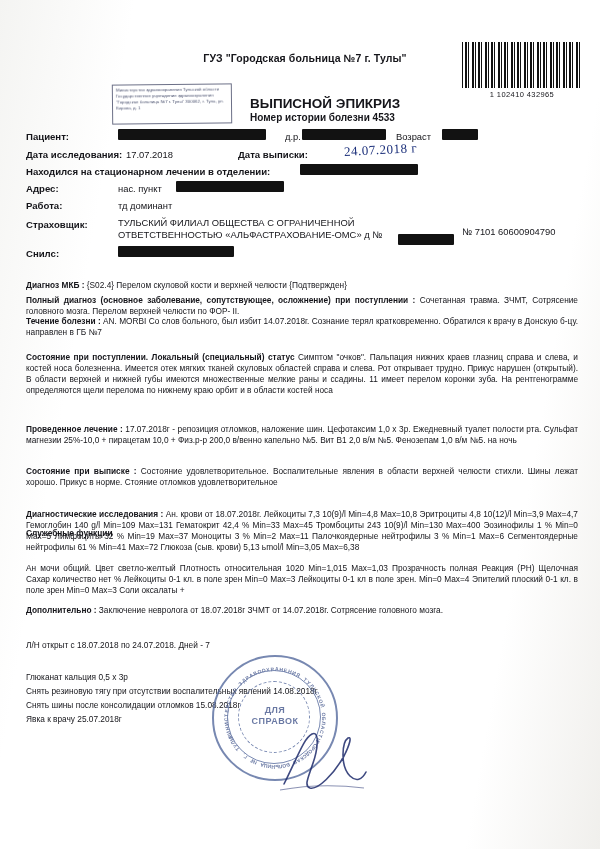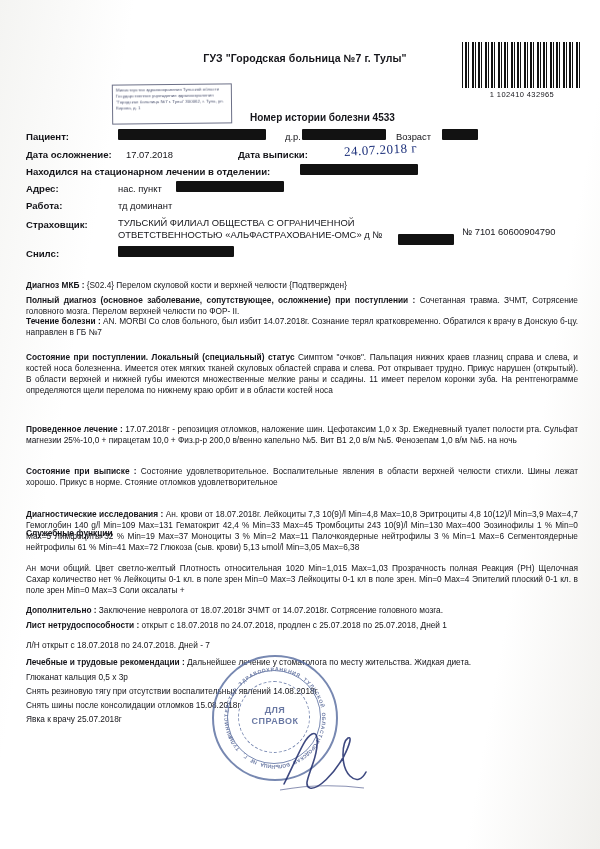--- a/index.html
+++ b/index.html
@@ -196,30 +196,31 @@
 <div class="page">
   <div class="sheet">
 
     <div class="hospital">ГУЗ "Городская больница №7 г. Тулы"</div>
 
     <div class="barcode"></div>
     <div class="barcode-num">1 102410 432965</div>
 
     <div class="topstamp">Министерство здравоохранения Тульской области Государственное учреждение здравоохранения "Городская больница №7 г. Тулы" 300062, г. Тула, ул. Кирова, д. 1</div>
 
+    <div class="doc-title">ВЫПИСНОЙ ЭПИКРИЗ</div>
     <div class="doc-sub">Номер истории болезни 4533</div>
 
     <div class="lbl" style="left:26px; top:131px;">Пациент:</div>
     <div class="redact" style="left:118px; top:129px; width:148px; height:11px;"></div>
     <div class="val" style="left:285px; top:131px;">д.р.</div>
     <div class="redact" style="left:302px; top:129px; width:84px; height:11px;"></div>
     <div class="val" style="left:396px; top:131px;text-align:right;">Возраст</div>
     <div class="redact" style="left:442px; top:129px; width:36px; height:11px;"></div>
 
-    <div class="lbl" style="left:26px; top:149px;">Дата осложнение:</div>
+    <div class="lbl" style="left:26px; top:149px;">Дата исследования:</div>
     <div class="val" style="left:126px; top:149px;">17.07.2018</div>
     <div class="lbl" style="left:238px; top:149px;">Дата выписки:</div>
     <div class="handwrite" style="left:344px; top:142px;">24.07.2018 г</div>
 
     <div class="lbl" style="left:26px; top:166px;">Находился на стационарном лечении в отделении:</div>
     <div class="redact" style="left:300px; top:164px; width:118px; height:11px;"></div>
 
     <div class="lbl" style="left:26px; top:183px;">Адрес:</div>
     <div class="val" style="left:118px; top:183px;">нас. пункт</div>
     <div class="redact" style="left:176px; top:181px; width:108px; height:11px;"></div>
@@ -272,31 +273,23 @@
       <span>Ан. крови от 18.07.2018г. Лейкоциты 7,3 10(9)/l Min=4,8 Max=10,8 Эритроциты 4,8 10(12)/l Min=3,9 Max=4,7 Гемоглобин 140 g/l Min=109 Max=131 Гематокрит 42,4 % Min=33 Max=45 Тромбоциты 243 10(9)/l Min=130 Max=400 Эозинофилы 1 % Min=0 Max=5 Лимфоциты 32 % Min=19 Max=37 Моноциты 3 % Min=2 Max=11 Палочкоядерные нейтрофилы 3 % Min=1 Max=6 Сегментоядерные нейтрофилы 61 % Min=41 Max=72 Глюкоза (сыв. крови) 5,13 ьmol/l Min=3,05 Max=6,38</span>
     </div>
 
     <div class="sec" style="top:563px;">Ан мочи общий. Цвет светло-желтый Плотность относительная 1020 Min=1,015 Max=1,03 Прозрачность полная Реакция (PH) Щелочная Сахар количество нет % Лейкоциты 0-1 кл. в поле зрен  Min=0 Max=3 Лейкоциты 0-1 кл в поле зрен. Min=0 Max=4 Эпителий плоский 0-1 кл. в поле зрен  Min=0 Max=3 Соли оксалаты +</div>
 
     <div class="sec" style="top:605px;">
       <span class="h">Дополнительно :</span>
       <span>Заключение невролога от 18.07.2018г ЗЧМТ от 14.07.2018г. Сотрясение головного мозга.</span>
     </div>
 
-    <div class="sec" style="top:620px;">
-      <span class="h">Лист нетрудоспособности :</span>
-      <span>открыт с 18.07.2018 по 24.07.2018, продлен с 25.07.2018 по 25.07.2018, Дней 1</span>
-    </div>
 
     <div class="sec" style="top:640px;">Л/Н  открыт с 18.07.2018 по 24.07.2018. Дней - 7</div>
 
-    <div class="sec" style="top:657px;">
-      <span class="h">Лечебные и трудовые рекомендации :</span>
-      <span>Дальнейшее лечение у стоматолога по месту жительства. Жидкая диета.</span>
-    </div>
 
     <div class="sec" style="top:672px;">Глюканат кальция 0,5 х 3р</div>
     <div class="sec" style="top:686px;">Снять резиновую тягу при отсутствии воспалительных явлений 14.08.2018г</div>
     <div class="sec" style="top:700px;">Снять шины после консолидации отломков 15.08.2018г</div>
     <div class="sec" style="top:714px;">Явка к врачу 25.07.2018г</div>
 
     <div class="roundstamp">
       <div class="inner"></div>
       <div class="inner2"></div>
       <div class="ring-text" id="ringTop">

